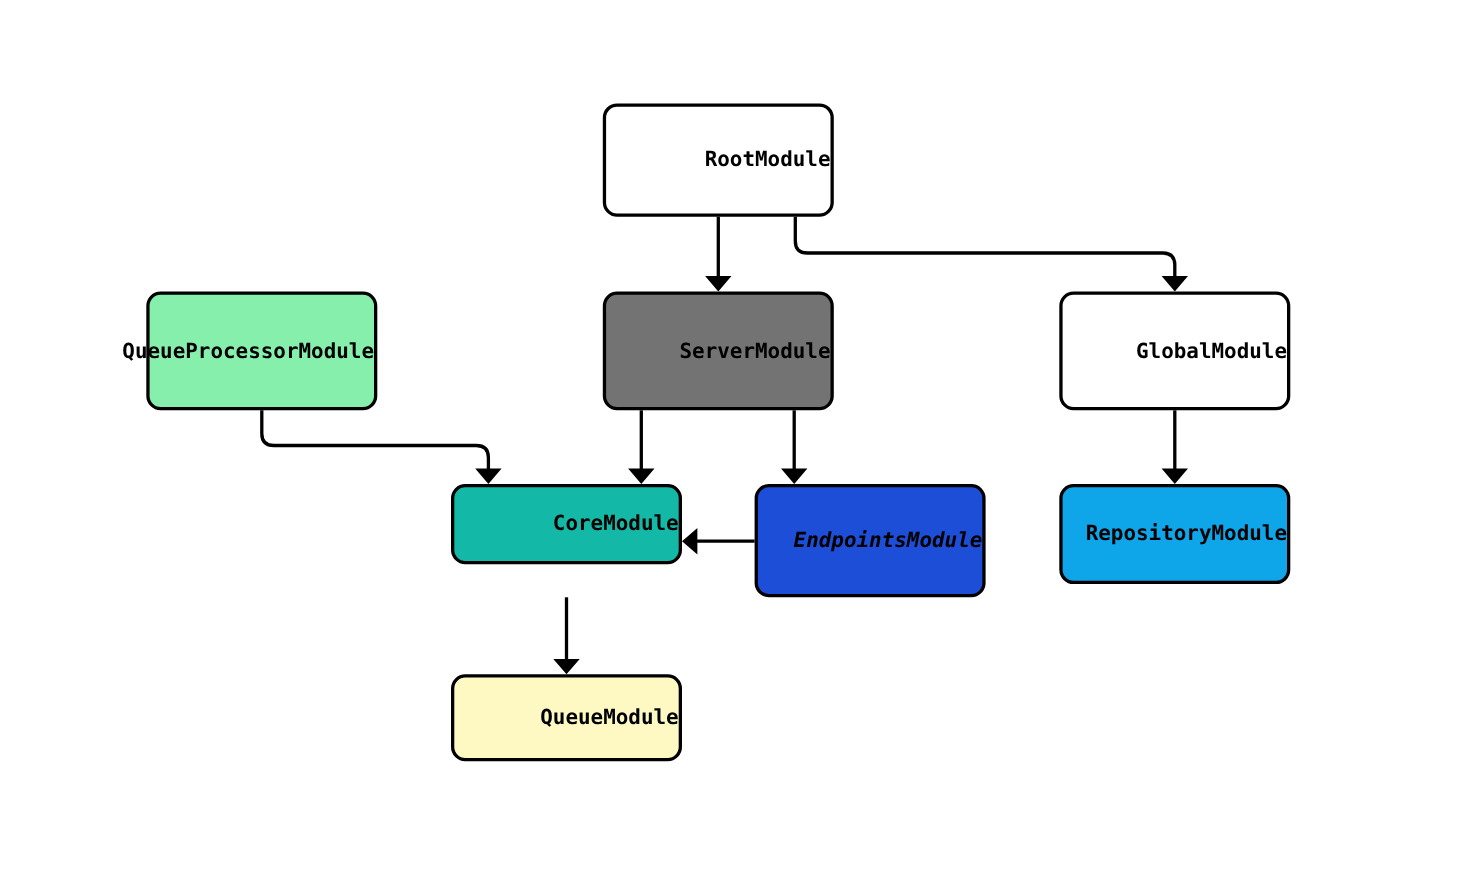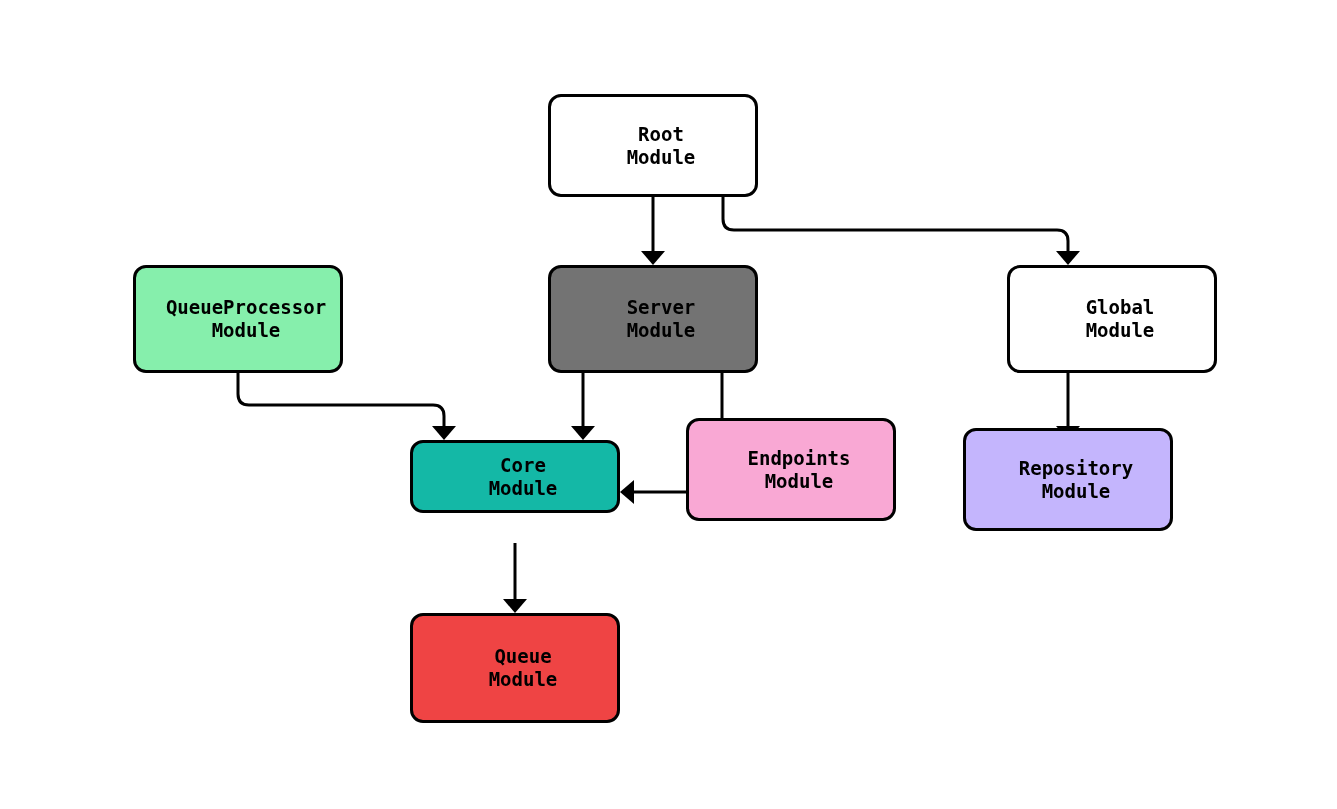--- a/index.html
+++ b/index.html
@@ -26,23 +26,22 @@
     width: 1337px;
     height: 809px;
   }
   .node {
     position: absolute;
     box-sizing: border-box;
     background: #ffffff;
     border: 3px solid #000000;
     border-radius: 13px;
     display: flex;
-    flex-direction: column;
     align-items: center;
-    justify-content: center;
+    justify-content: flex-end;
     z-index: 2;
     padding-left: 16px;
   }
   .node-line {
     font-family: "DejaVu Sans Mono", "Liberation Mono", monospace;
     font-weight: bold;
     font-size: 19px;
     line-height: 23px;
     color: #000000;
     white-space: pre;
@@ -81,38 +80,38 @@
   <div class="node" id="node-queueprocessor" style="left: 133px; top: 265px; width: 210px; height: 108px; border-color: rgb(0, 0, 0); background: #86efac;">
     <span class="node-line">QueueProcessor</span>
     <span class="node-line">Module</span>
   </div>
 
   <div class="node" id="node-server" style="left: 548px; top: 265px; width: 210px; height: 108px; border-color: rgb(0, 0, 0); background: #737373;">
     <span class="node-line">Server</span>
     <span class="node-line">Module</span>
   </div>
 
-  <div class="node" id="node-global" style="left: 963px; top: 265px; width: 210px; height: 108px; border-color: rgb(0, 0, 0); background: rgb(255, 255, 255); margin-left: 44px;">
+  <div class="node" id="node-global" style="left: 963px; top: 265px; width: 210px; height: 108px; border-color: rgb(0, 0, 0); background: rgb(255, 255, 255);">
     <span class="node-line">Global</span>
     <span class="node-line">Module</span>
   </div>
 
   <div class="node" id="node-core" style="left: 410px; top: 440px; width: 210px; height: 73px; border-color: rgb(0, 0, 0); background: #14b8a6;">
     <span class="node-line">Core</span>
     <span class="node-line">Module</span>
   </div>
 
-  <div class="node" id="node-endpoints" style="left: 686px; top: 418px; width: 210px; height: 103px; border-color: rgb(0, 0, 0); background: #f9a8d4;">
+  <div class="node" id="node-endpoints" style="left: 686px; top: 440px; width: 210px; height: 103px; border-color: rgb(0, 0, 0); background: #1d4ed8; font-style: italic;">
     <span class="node-line">Endpoints</span>
     <span class="node-line">Module</span>
   </div>
 
-  <div class="node" id="node-repository" style="left: 963px; top: 428px; width: 210px; height: 103px; border-color: rgb(0, 0, 0); background: #c4b5fd;">
+  <div class="node" id="node-repository" style="left: 963px; top: 440px; width: 210px; height: 91px; border-color: rgb(0, 0, 0); background: #0ea5e9;">
     <span class="node-line">Repository</span>
     <span class="node-line">Module</span>
   </div>
 
-  <div class="node" id="node-queue" style="left: 410px; top: 613px; width: 210px; height: 110px; border-color: rgb(0, 0, 0); background: #ef4444;">
+  <div class="node" id="node-queue" style="left: 410px; top: 613px; width: 210px; height: 79px; border-color: rgb(0, 0, 0); background: #fef9c3;">
     <span class="node-line">Queue</span>
     <span class="node-line">Module</span>
   </div>
 
 </div>
 
 </body></html>

